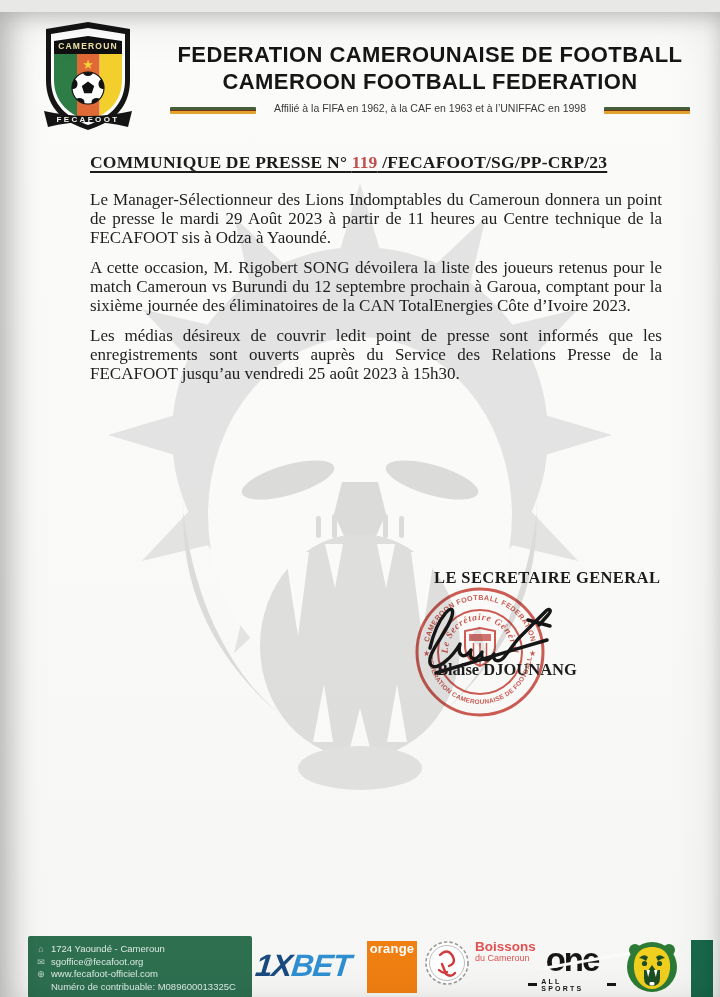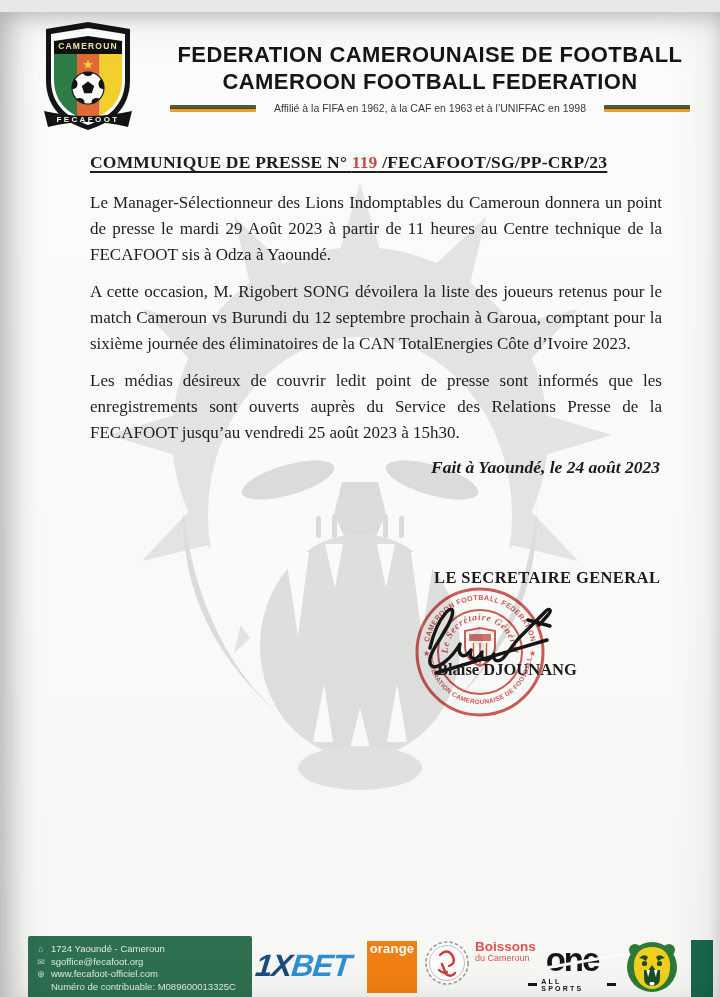--- a/index.html
+++ b/index.html
@@ -10,33 +10,33 @@
     font-family:"Liberation Serif",serif;color:#1c1c1c;
   }
   .photo-vignette{position:absolute;inset:0;pointer-events:none;z-index:40;
     box-shadow:inset 0 0 55px rgba(0,0,0,.10), inset 14px 0 22px rgba(0,0,0,.16), inset 0 10px 18px rgba(0,0,0,.06), inset -6px 0 14px rgba(0,0,0,.05);}
   
   .logo-wrap{position:absolute;left:34px;top:8px;width:108px;height:116px;z-index:5;}
   .titles{position:absolute;left:150px;right:10px;top:30px;text-align:center;z-index:5;
     font-family:"Liberation Sans",sans-serif;font-weight:800;color:#161616;}
   .titles .t1{font-size:22px;line-height:26px;letter-spacing:.4px;}
   .titles .t2{font-size:22px;line-height:26px;letter-spacing:.4px;margin-top:1px;}
-  .affil-row{position:absolute;left:150px;right:10px;top:90px;display:flex;align-items:center;justify-content:center;gap:18px;z-index:5;}
+  .affil-row{position:absolute;left:150px;right:10px;top:90px;display:flex;align-items:flex-end;justify-content:center;gap:18px;z-index:5;}
   .flagbar{height:7px;border-radius:1px;
     background:linear-gradient(180deg,#44603a 0%,#44603a 44%,#842c18 44%,#842c18 60%,#dfa32e 60%,#dfa32e 100%);}
   .flagbar.left{width:86px;} .flagbar.right{width:86px;}
   .affil-text{font-family:"Liberation Sans",sans-serif;font-size:10.5px;color:#3a3a3a;white-space:nowrap;}
   
   .watermark{position:absolute;left:45px;top:168px;width:630px;height:612px;z-index:1;opacity:.55;pointer-events:none;}
   
   .content{position:absolute;left:90px;right:58px;top:140px;z-index:4;}
   .doc-title{font-size:17.5px;font-weight:bold;letter-spacing:.2px;
     text-decoration:underline;text-decoration-thickness:1.5px;text-underline-offset:3px;margin:0 0 17px 0;}
   .doc-title .num{color:#c0504d;}
-  .content p{font-size:17px;line-height:26px;text-align:justify;margin:0 0 11px 0;color:#1e1e1e;}
+  .content p{font-size:17px;line-height:19px;text-align:justify;margin:0 0 11px 0;color:#1e1e1e;}
   .dateline{display:block;text-align:right;font-style:italic;font-weight:bold;font-size:17.5px;margin:7px 2px 0 0;}
   
   .role{position:absolute;left:434px;top:556px;z-index:6;font-weight:bold;font-size:16.5px;letter-spacing:.4px;}
   .stamp{position:absolute;left:398px;top:558px;width:164px;height:164px;z-index:5;mix-blend-mode:multiply;opacity:.85;}
   .signature{position:absolute;left:408px;top:574px;width:160px;height:96px;z-index:7;}
   .signatory{position:absolute;left:437px;top:648px;z-index:8;font-weight:bold;font-size:16.5px;}
   
   .contact-box{position:absolute;left:28px;top:924px;width:224px;height:62px;background:#2e6f50;border-radius:2px;
     z-index:4;padding:7px 8px;box-sizing:border-box;font-family:"Liberation Sans",sans-serif;color:#d9ead f;}
   .contact-line{display:flex;align-items:center;gap:5px;font-size:9.5px;line-height:12.5px;color:#dcebe1;white-space:nowrap;}
@@ -156,21 +156,20 @@
     <div class="flagbar left"></div>
     <div class="affil-text">Affilié à la FIFA en 1962, à la CAF en 1963 et à l’UNIFFAC en 1998</div>
     <div class="flagbar right"></div>
   </div>
 
   <div class="content">
     <h2 class="doc-title"><span>COMMUNIQUE DE PRESSE N° </span><span class="num">119</span><span> /FECAFOOT/SG/PP-CRP/23</span></h2>
     <p>Le Manager-Sélectionneur des Lions Indomptables du Cameroun donnera un point de presse le mardi 29 Août 2023 à partir de 11 heures au Centre technique de la FECAFOOT sis à Odza à Yaoundé.</p>
     <p>A cette occasion, M. Rigobert SONG dévoilera la liste des joueurs retenus pour le match Cameroun vs Burundi du 12 septembre prochain à Garoua, comptant pour la sixième journée des éliminatoires de la CAN TotalEnergies Côte d’Ivoire 2023.</p>
     <p>Les médias désireux de couvrir ledit point de presse sont informés que les enregistrements sont ouverts auprès du Service des Relations Presse de la FECAFOOT jusqu’au vendredi 25 août 2023 à 15h30.</p>
-    <span class="dateline">Fait à Yaoundé, le 24 août 2023</span>
   </div>
 
   <div class="role">LE SECRETAIRE GENERAL</div>
 
   <svg class="stamp" viewBox="0 0 164 164">
     <g stroke="#c84038" fill="none">
       <circle cx="82" cy="82" r="63" stroke-width="3"></circle>
       <circle cx="82" cy="82" r="42" stroke-width="2"></circle>
     </g>
     <defs>

